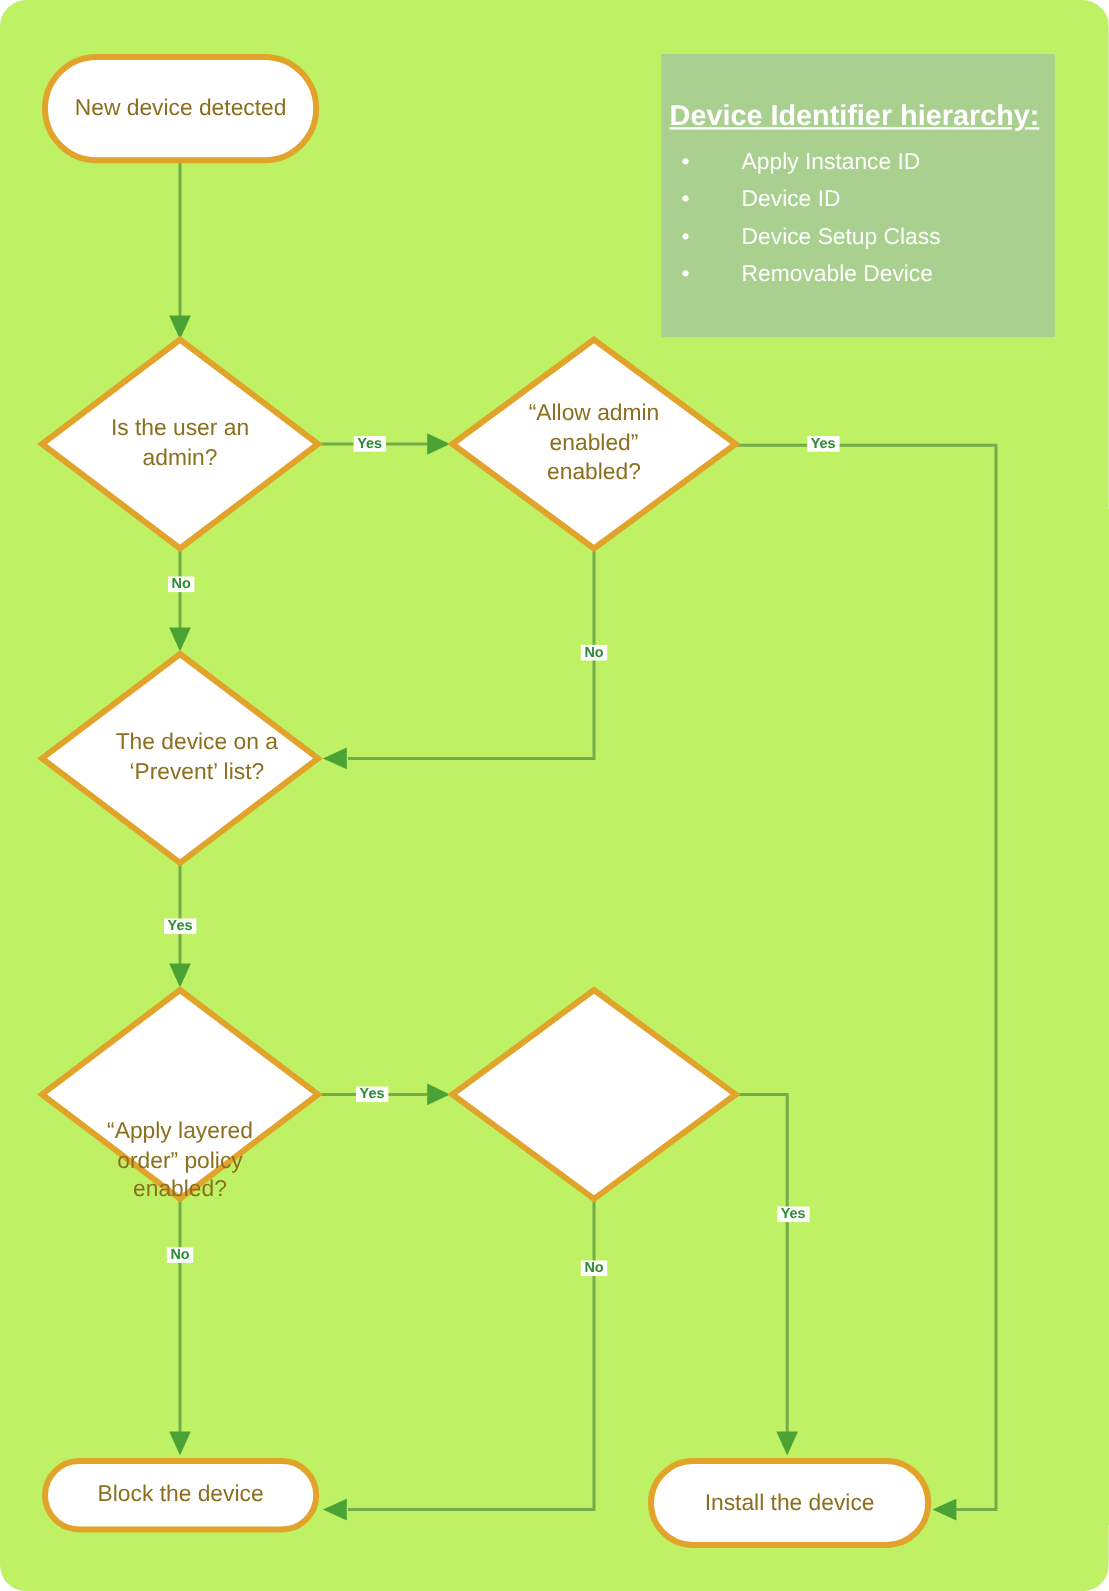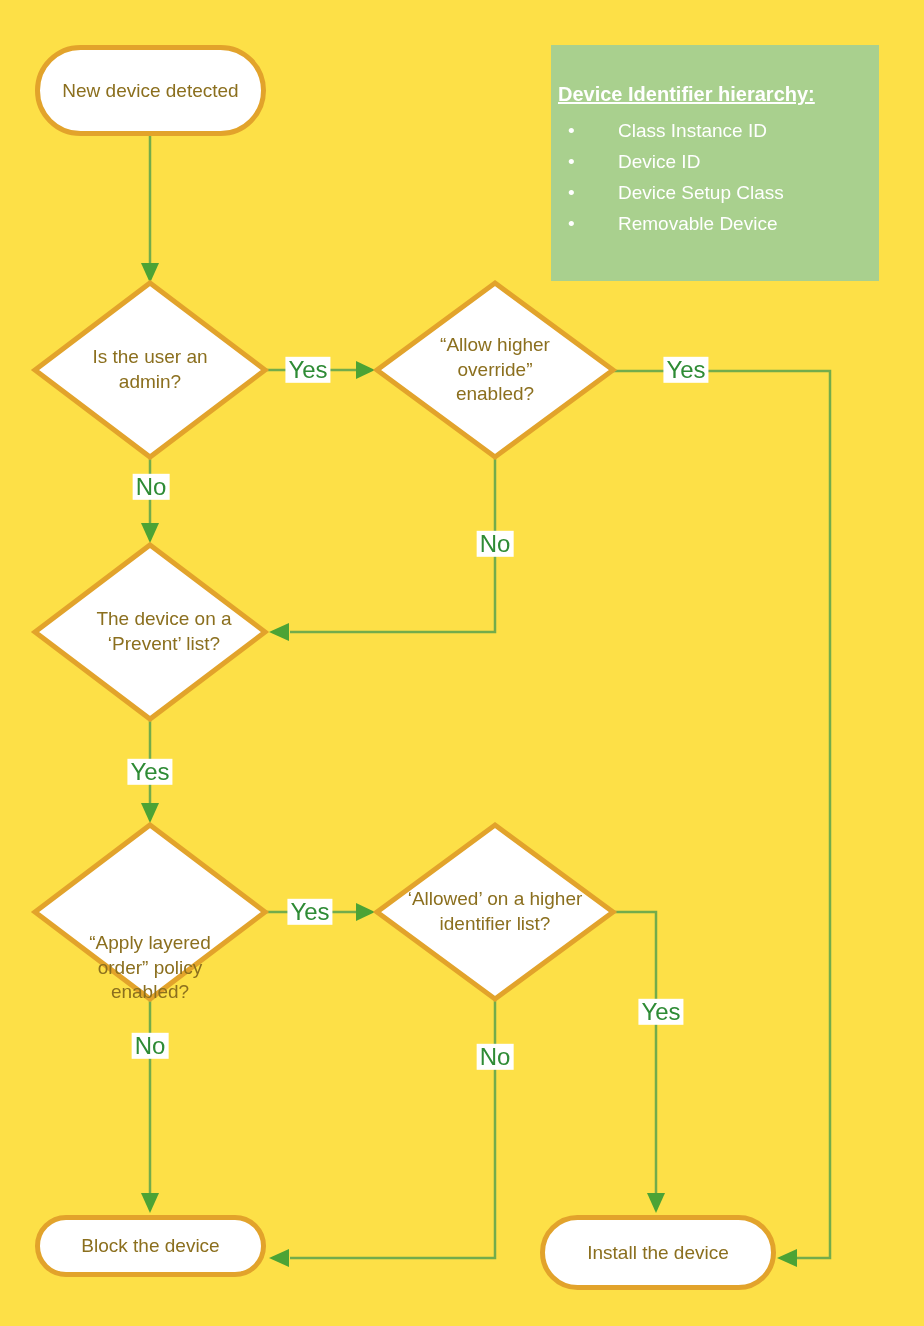--- a/index.html
+++ b/index.html
@@ -1,21 +1,22 @@
 <!DOCTYPE html>
 <html><head>
 <meta charset="utf-8">
 <style>
   html,body{margin:0;padding:0;background:#ffffff;}
   .canvas{
     position:relative;
     width:924px;height:1326px;
-    background:#fde047;
+    background:#bef264;
     font-family:"Liberation Sans", sans-serif;
     overflow:hidden;
+    border-radius:22px;
   }
   .canvas svg{position:absolute;left:0;top:0;}
   
   .terminal{
     position:absolute;
     border:5px solid #E2A32B;
     border-radius:46px;
     background:#ffffff;
     display:flex;align-items:center;justify-content:center;
     text-align:center;
@@ -41,34 +42,35 @@
   .dl-prevent{left:164px;top:632px;width:172px;}
   .dl-layered{left:150px;top:968px;width:152px;}
   .dl-higher{left:495px;top:912px;width:182px;}
   
   .elabel{
     position:absolute;
     transform:translate(-50%,-50%);
     background:#ffffff;
     padding:0 3px;
     color:#2E8B35;
-    font-size:24px;
+    font-size:12px;
     line-height:1.1;
+    font-weight:bold;
   }
   
   .legend{
     position:absolute;
     left:551px;top:45px;width:328px;height:236px;
     background:#A9D08E;
     color:#ffffff;
     box-sizing:border-box;
     padding:38px 8px 0 7px;
   }
   .legend-title{
-    font-size:20px;
+    font-size:24px;
     font-weight:bold;
     text-decoration:underline;
     margin:0 0 9px 0;
   }
   .legend ul{
     list-style:none;
     margin:0;padding:0;
     font-size:19px;
   }
   .legend li{
@@ -130,38 +132,37 @@
     <span>New device detected</span>
   </div>
   <div class="terminal node-block">
     <span>Block the device</span>
   </div>
   <div class="terminal node-install">
     <span>Install the device</span>
   </div>
 
   <div class="dlabel dl-admin">Is the user an admin?</div>
-  <div class="dlabel dl-override">“Allow higher override” enabled?</div>
+  <div class="dlabel dl-override">“Allow admin enabled” enabled?</div>
   <div class="dlabel dl-prevent">The device on a ‘Prevent’ list?</div>
   <div class="dlabel dl-layered">“Apply layered order” policy enabled?</div>
-  <div class="dlabel dl-higher">‘Allowed’ on a higher identifier list?</div>
 
   <div class="elabel" style="left:308px;top:370px;">Yes</div>
   <div class="elabel" style="left:151px;top:487px;">No</div>
   <div class="elabel" style="left:686px;top:370px;">Yes</div>
   <div class="elabel" style="left:495px;top:544px;">No</div>
   <div class="elabel" style="left:150px;top:772px;">Yes</div>
   <div class="elabel" style="left:310px;top:912px;">Yes</div>
   <div class="elabel" style="left:150px;top:1046px;">No</div>
   <div class="elabel" style="left:661px;top:1012px;">Yes</div>
   <div class="elabel" style="left:495px;top:1057px;">No</div>
 
   <div class="legend">
     <div class="legend-title">Device Identifier hierarchy:</div>
     <ul>
-      <li>Class Instance ID</li>
+      <li>Apply Instance ID</li>
       <li>Device ID</li>
       <li>Device Setup Class</li>
       <li>Removable Device</li>
     </ul>
   </div>
 
 </div>
 
 </body></html>

